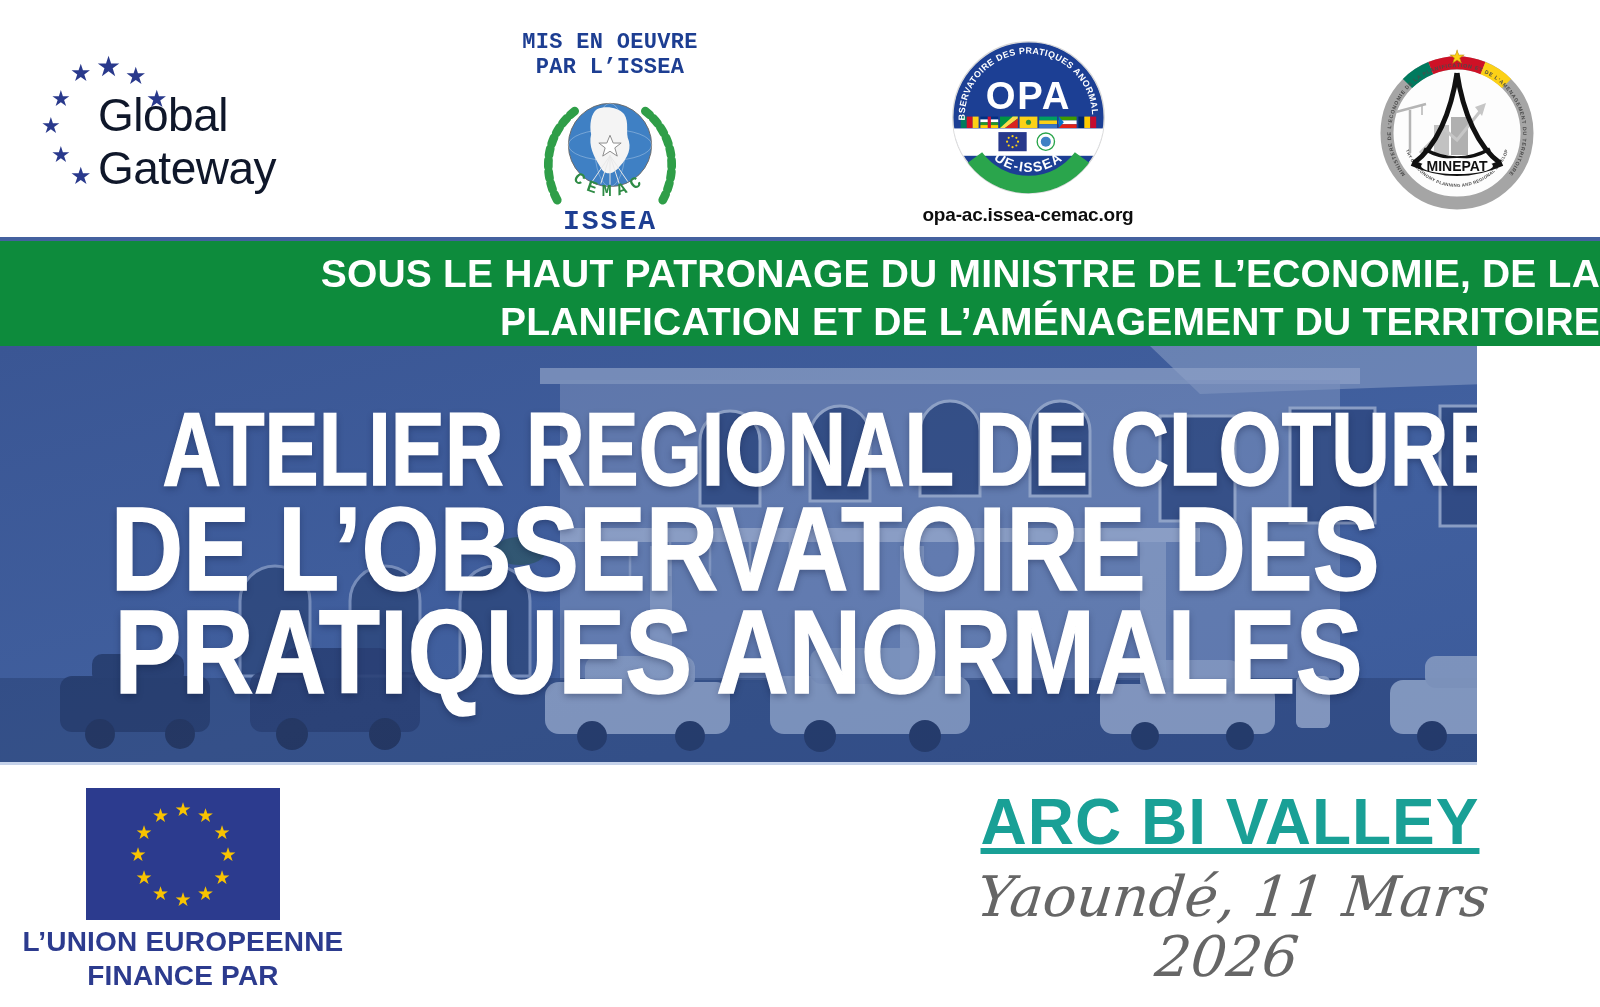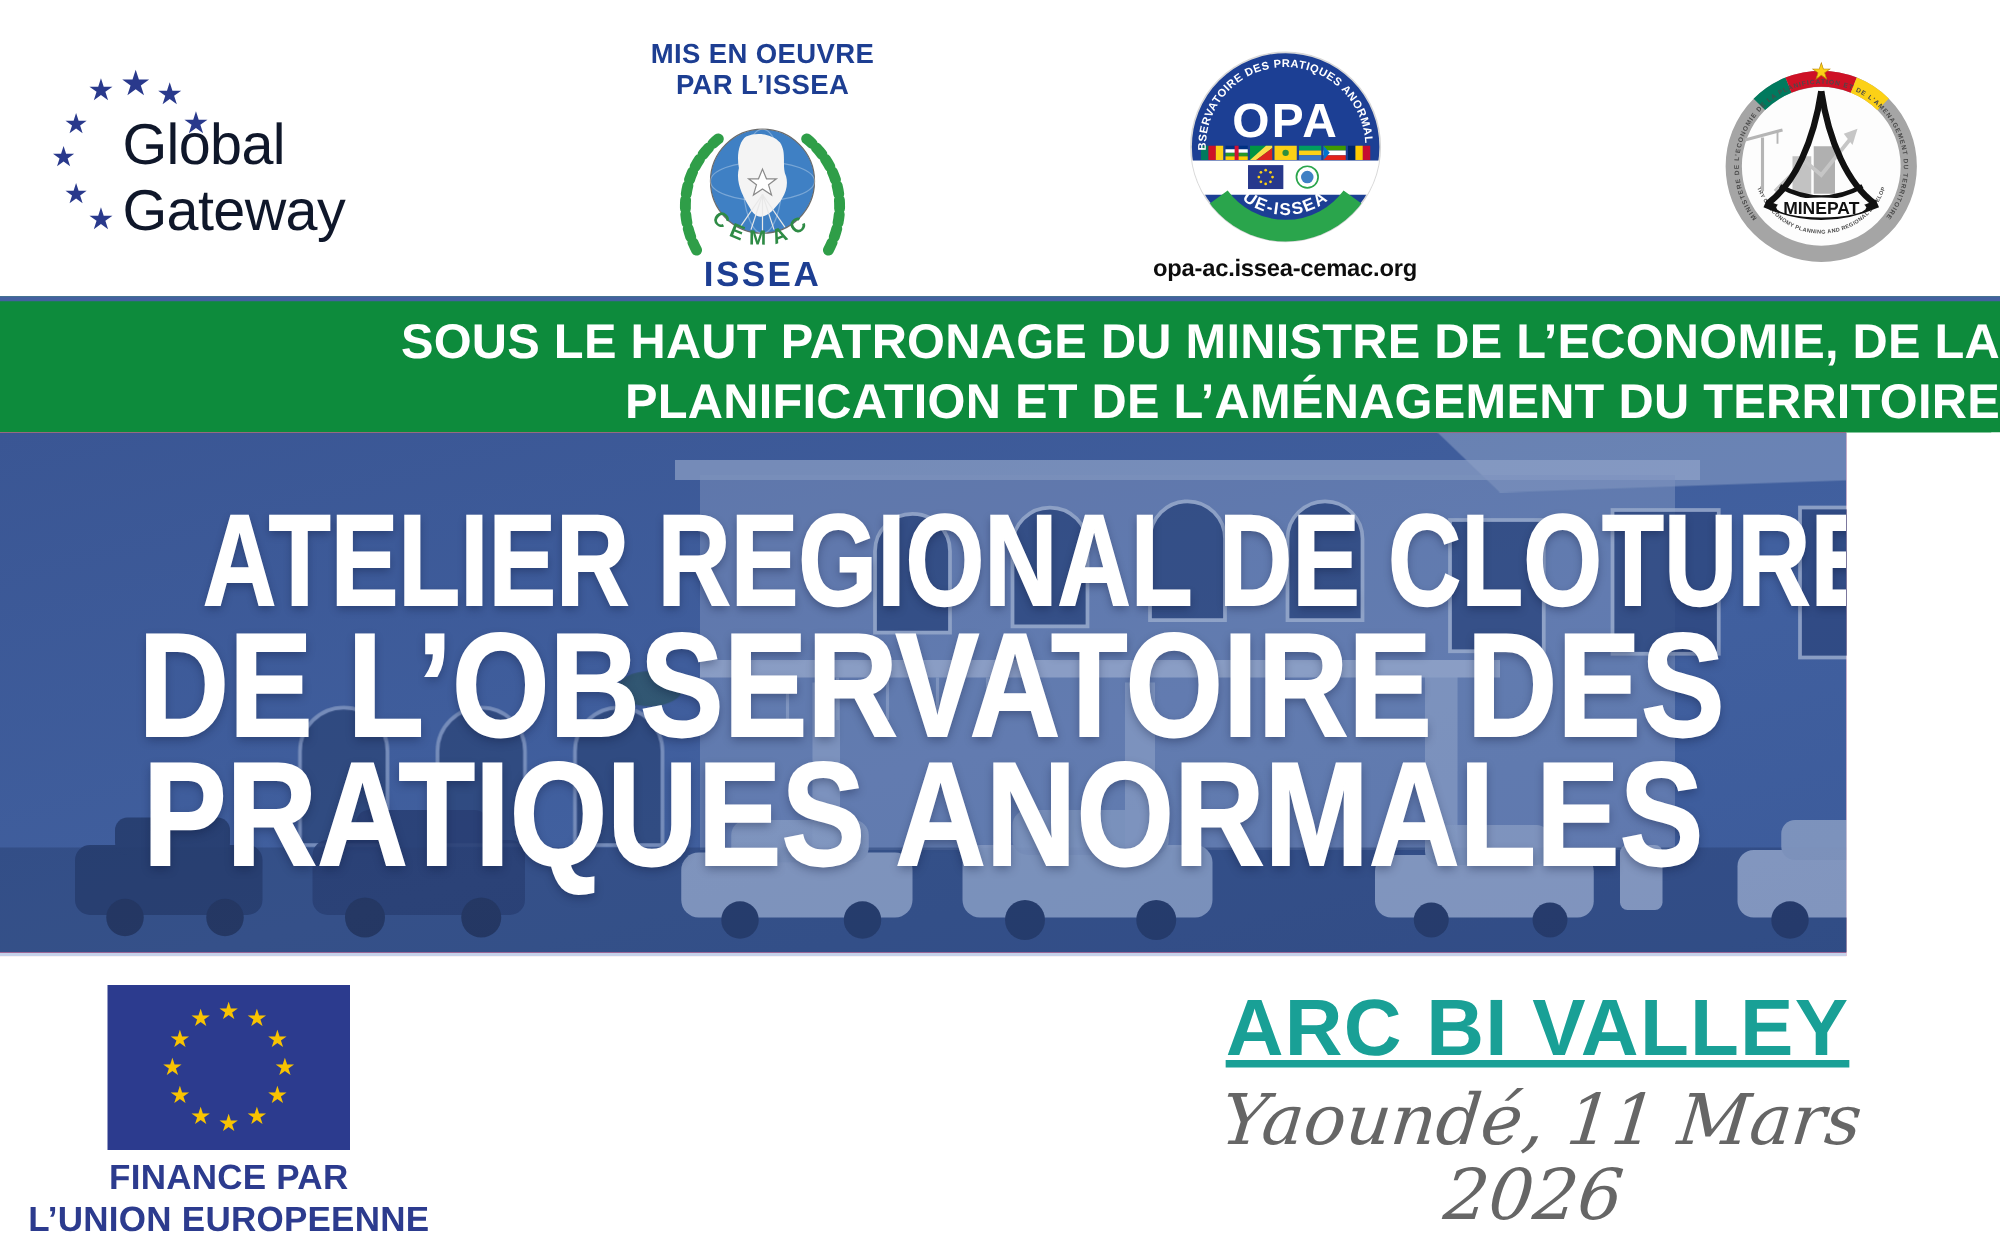--- a/index.html
+++ b/index.html
@@ -7,42 +7,42 @@
     position:relative; width:1600px; height:1007px; background:#ffffff;
     overflow:hidden; font-family:"Liberation Sans", sans-serif;
   }
   
   .header { position:absolute; top:0; left:0; width:1600px; height:240px; background:#fff; }
 
   .gg { position:absolute; left:40px; top:55px; width:300px; height:150px; }
   .gg-star { position:absolute; color:#29398c; line-height:1; }
   .gg-text { position:absolute; left:58px; top:34px; color:#0f172a; font-weight:normal; font-size:46px; line-height:53px; letter-spacing:-0.5px; }
 
-  .issea-block { position:absolute; left:500px; top:30px; width:220px; text-align:center; }
+  .issea-block { position:absolute; left:500px; top:30px; width:220px; text-align:center;font-family:Liberation Mono, monospace; }
   .issea-caption { color:#1d3e92; font-weight:bold; font-size:22px; line-height:25px; letter-spacing:0.3px; }
   .issea-block svg { margin-top:4px; }
 
   .opa-block { position:absolute; left:906px; top:40px; width:244px; text-align:center; }
   .opa-url { margin-top:5px; font-size:19px; font-weight:bold; color:#0d0d0d; letter-spacing:-0.2px; }
 
   .minepat-block { position:absolute; left:1372px; top:45px; width:170px; height:175px; }
 
   
   .banner {
     position:absolute; top:237px; left:0; width:1600px; height:109px;
     background:#0d8b3c; border-top:4px solid #44619f; box-sizing:border-box;
     text-align:right; color:#ffffff; font-weight:bold;
   }
   .banner .l1 { margin-top:11px; font-size:39px; letter-spacing:0.2px; }
   .banner .l2 { margin-top:4px; font-size:39px; letter-spacing:0.2px; }
 
   
   .hero {
     position:absolute; top:346px; left:0; width:1477px; height:416px;
-    background:#be185d; overflow:hidden; border-bottom:3px solid #c5d2ea; box-sizing:content-box;
+    background:#a21caf; overflow:hidden; border-bottom:3px solid #c5d2ea; box-sizing:content-box;
   }
   .hero svg.bg { position:absolute; left:0; top:0; width:1600px; height:416px; }
   .hero-title { position:absolute; width:100%; text-align:center; color:#ffffff; font-weight:bold;
     white-space:nowrap; -webkit-text-stroke:1.5px #ffffff;
     text-shadow:0 3px 8px rgba(8,18,48,0.35); }
   .t1 { top:44px;  font-size:104px; transform:scaleX(0.78); }
   .t2 { top:135px; font-size:118px; transform:scaleX(0.85); }
   .t3 { top:238px; font-size:118px; transform:scaleX(0.85); }
   .watermark {
     position:absolute; left:1501px; top:142px; width:140px; height:30px;
@@ -352,22 +352,22 @@
       <span class="eu-star" style="--a:120deg">★</span>
       <span class="eu-star" style="--a:150deg">★</span>
       <span class="eu-star" style="--a:180deg">★</span>
       <span class="eu-star" style="--a:210deg">★</span>
       <span class="eu-star" style="--a:240deg">★</span>
       <span class="eu-star" style="--a:270deg">★</span>
       <span class="eu-star" style="--a:300deg">★</span>
       <span class="eu-star" style="--a:330deg">★</span>
     </div>
     <div class="eu-caption">
+      <div>L’UNION EUROPEENNE</div>
       <div>FINANCE PAR</div>
-      <div>L’UNION EUROPEENNE</div>
     </div>
     <div class="venue">
       <div class="venue-name">ARC BI VALLEY</div>
       <div class="venue-date">Yaoundé, 11 Mars 2026</div>
     </div>
   </div>
 
 </div>
 
 </body></html>

